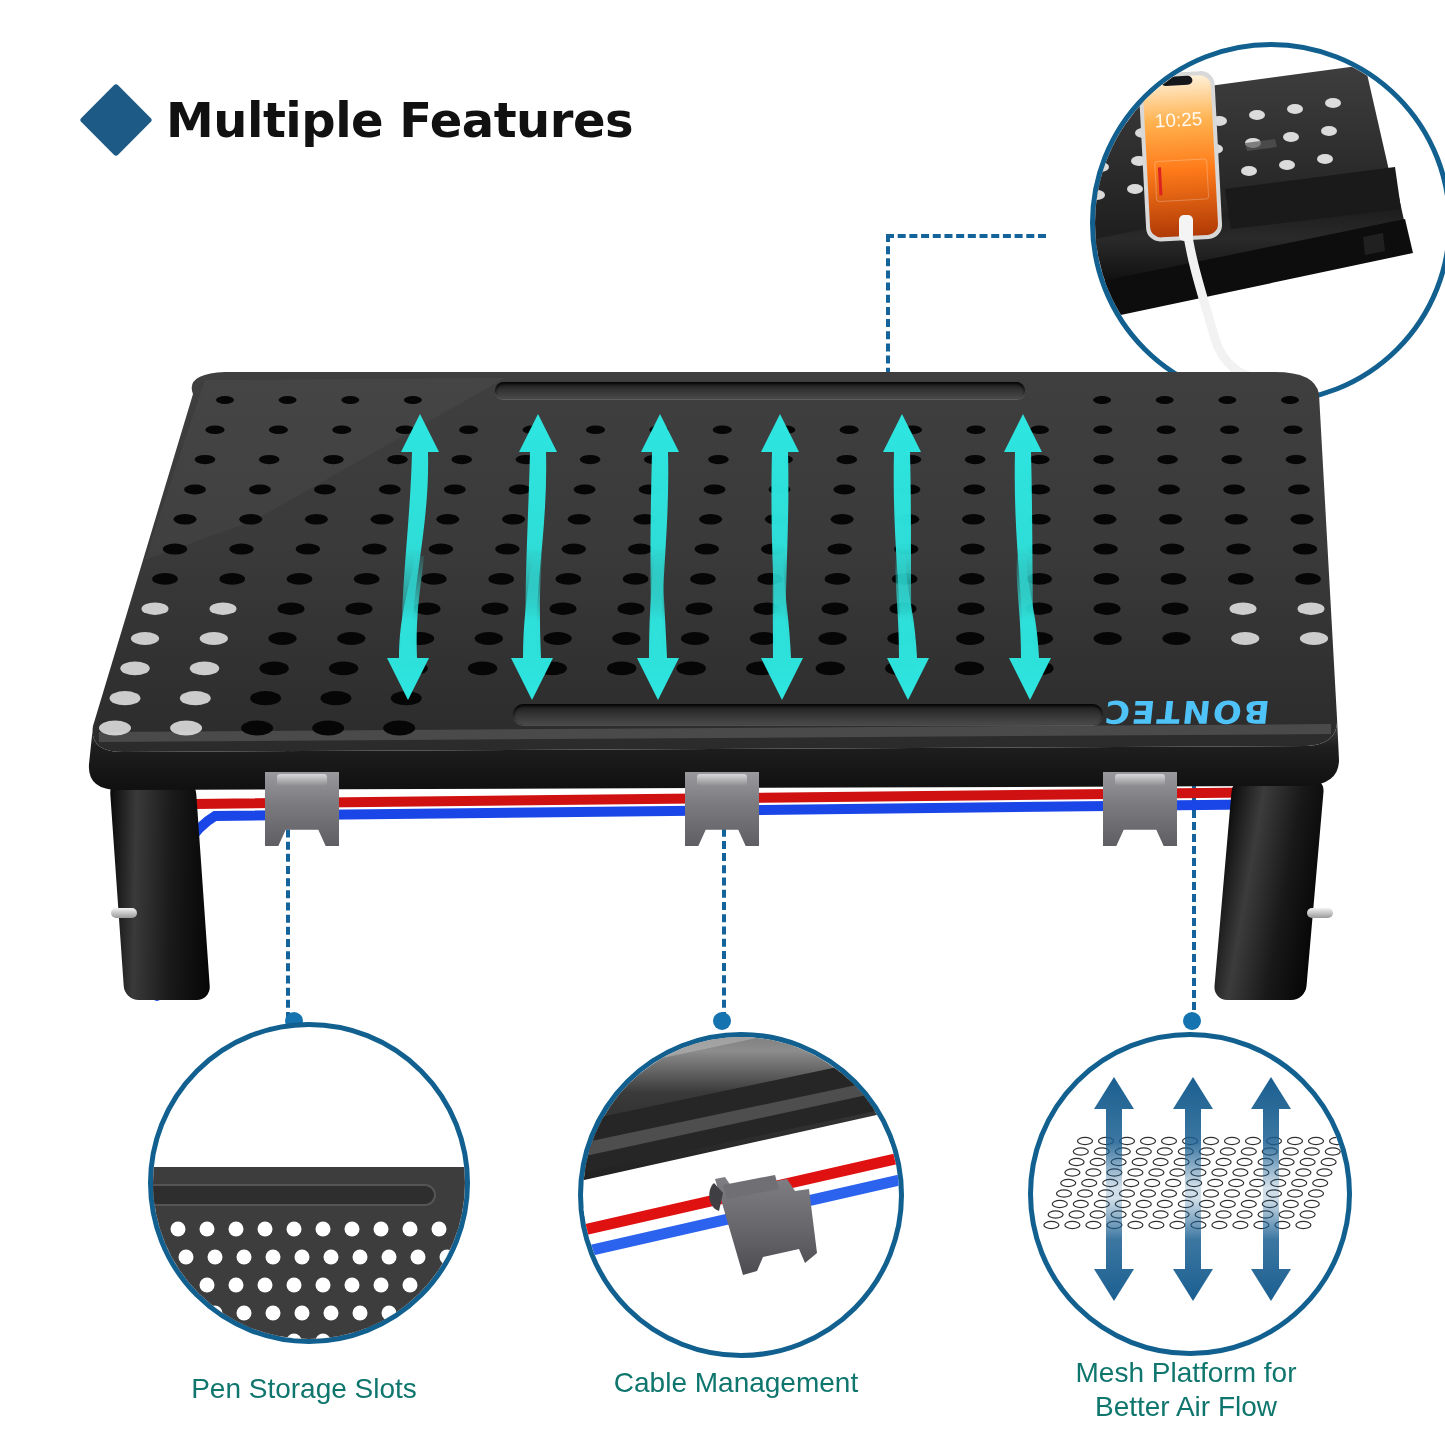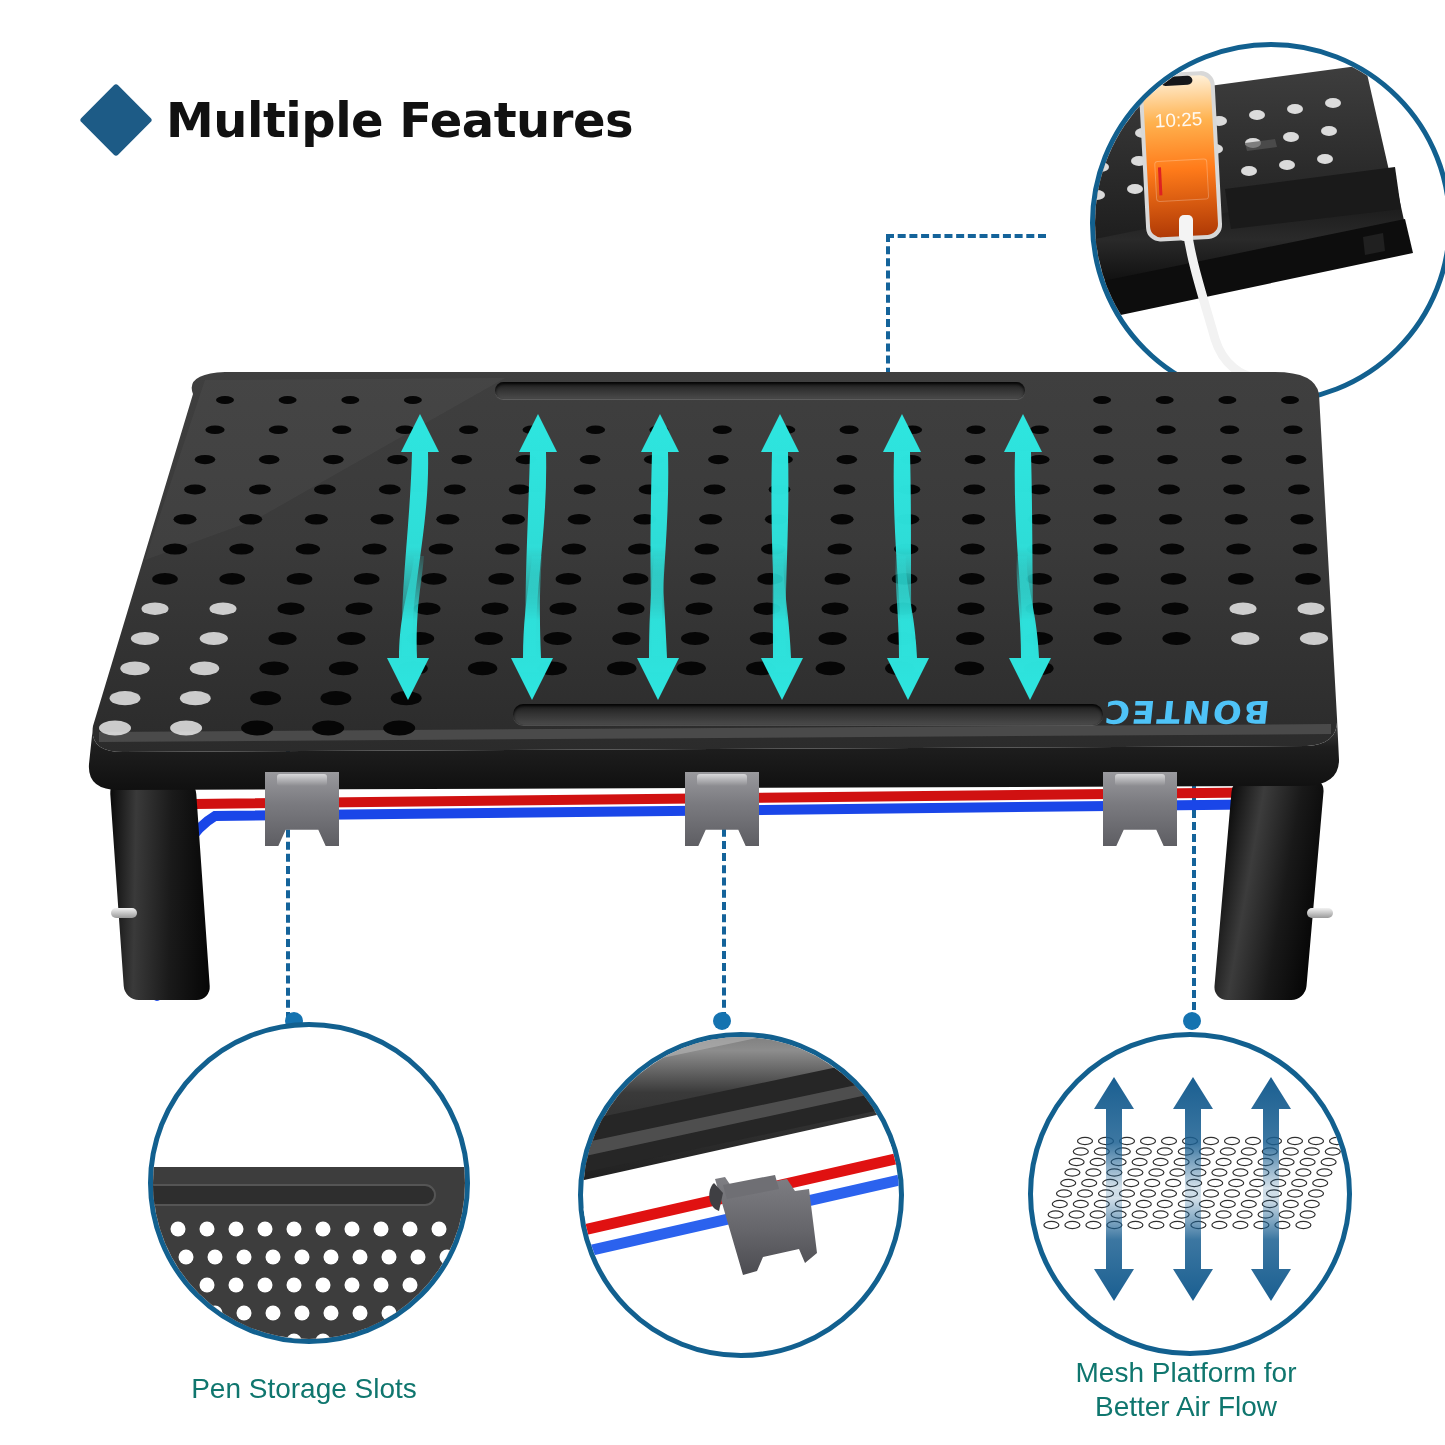--- a/index.html
+++ b/index.html
@@ -685,19 +685,22 @@
           <path d="M238 40 L258 72 L246 72 L246 160 L230 160 L230 72 L218 72 Z" fill="url(#bupg)"></path>
           <path d="M238 264 L258 232 L246 232 L246 152 L230 152 L230 232 L218 232 Z" fill="url(#bdng)"></path>
         </g>
     </svg>
   </div>
 
   <div class="caption" style="left:154px;top:1372px;width:300px;">
     <div>Pen Storage Slots</div>
   </div>
 
+  <div class="caption" style="left:586px;top:1366px;width:300px;">
+    <div>Cable Management</div>
+  </div>
 
   <div class="caption" style="left:1030px;top:1356px;width:312px;">
     <div>Mesh Platform for</div>
     <div>Better Air Flow</div>
   </div>
 
 </div>
 
 </body></html>

